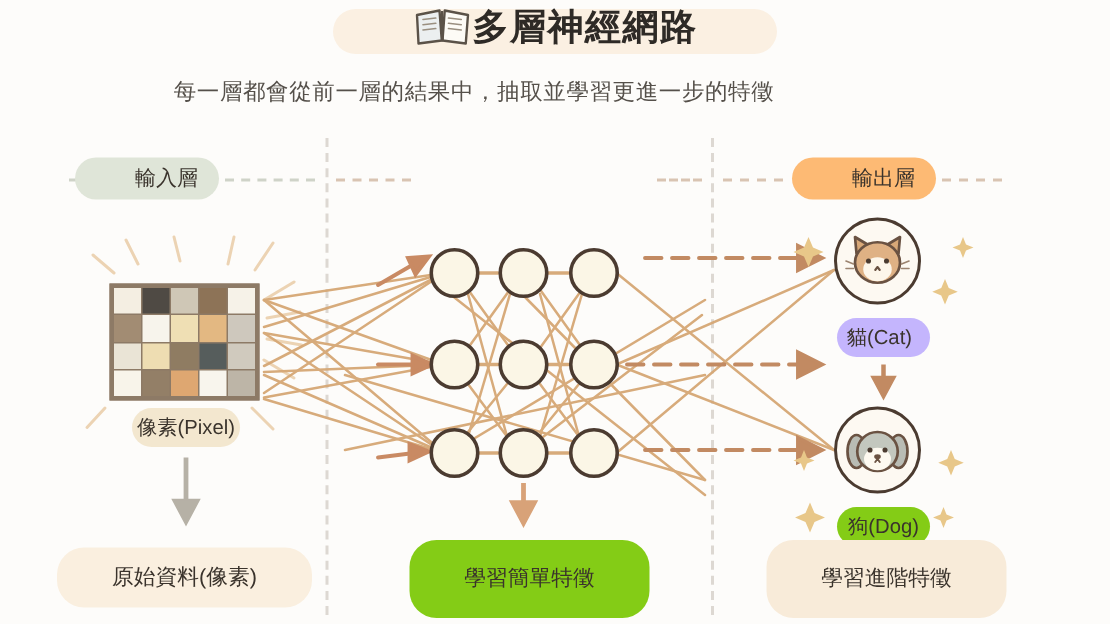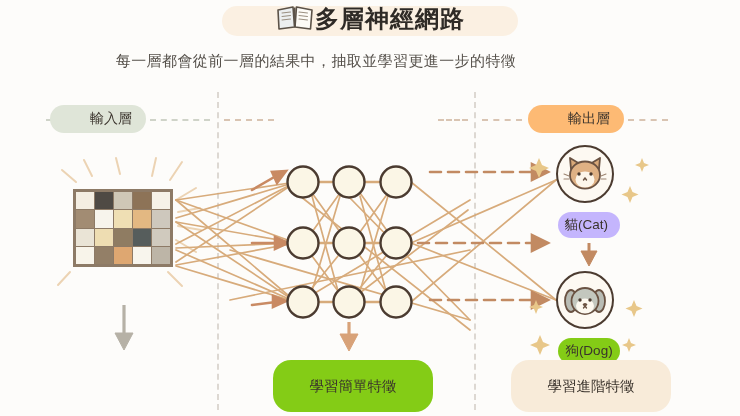--- a/index.html
+++ b/index.html
@@ -164,20 +164,23 @@
       <div style="background: rgb(143, 124, 98);"></div>
       <div style="background: rgb(86, 93, 92);"></div>
       <div style="background: rgb(208, 202, 190);"></div>
       <div style="background: rgb(248, 244, 234);"></div>
       <div style="background: rgb(147, 127, 103);"></div>
       <div style="background: rgb(222, 167, 113);"></div>
       <div style="background: rgb(248, 245, 237);"></div>
       <div style="background: rgb(189, 181, 167);"></div>
     </div>
 
+  <div class="tag" style="left:88px;top:272px;width:72px;background:#f3e7cf;">
+    <span>像素(Pixel)</span>
+  </div>
 
   <svg class="ovl">
     <g stroke="#b6b1a6" fill="#b6b1a6">
       <line x1="124" y1="305" x2="124" y2="340" stroke-width="3.2"></line>
       <polygon points="124,350 115,333 133,333"></polygon>
     </g>
   </svg>
 
   <svg class="ovl">
     <g stroke="#d6a775" stroke-width="1.7" stroke-linecap="round" opacity="0.95">
@@ -324,20 +327,23 @@
       <path d="M536 300 l2 5 5 2 -5 2 -2 5 -2 -5 -5 -2 5 -2 z"></path>
       <path d="M540 335 l3 7 7 3 -7 3 -3 7 -3 -7 -7 -3 7 -3 z"></path>
       <path d="M634 300 l2.5 6 6 2.5 -6 2.5 -2.5 6 -2.5 -6 -6 -2.5 6 -2.5 z"></path>
       <path d="M629 338 l2 5 5 2 -5 2 -2 5 -2 -5 -5 -2 5 -2 z"></path>
     </g>
   </svg>
   <div class="tag" style="left:558px;top:338px;width:62px;background:#84cc16;">
     <span>狗(Dog)</span>
   </div>
 
+  <div class="capbox" style="left:38px;top:365px;width:170px;height:40px;background:#faefdf;">
+    <span>原始資料(像素)</span>
+  </div>
 
   <div class="capbox" style="left:273px;top:360px;width:160px;height:52px;background:#84cc16;">
     <span>學習簡單特徵</span>
   </div>
 
   <div class="capbox" style="left:511px;top:360px;width:160px;height:52px;background:#f8ebd9;">
     <span>學習進階特徵</span>
   </div>
 
 </div>

